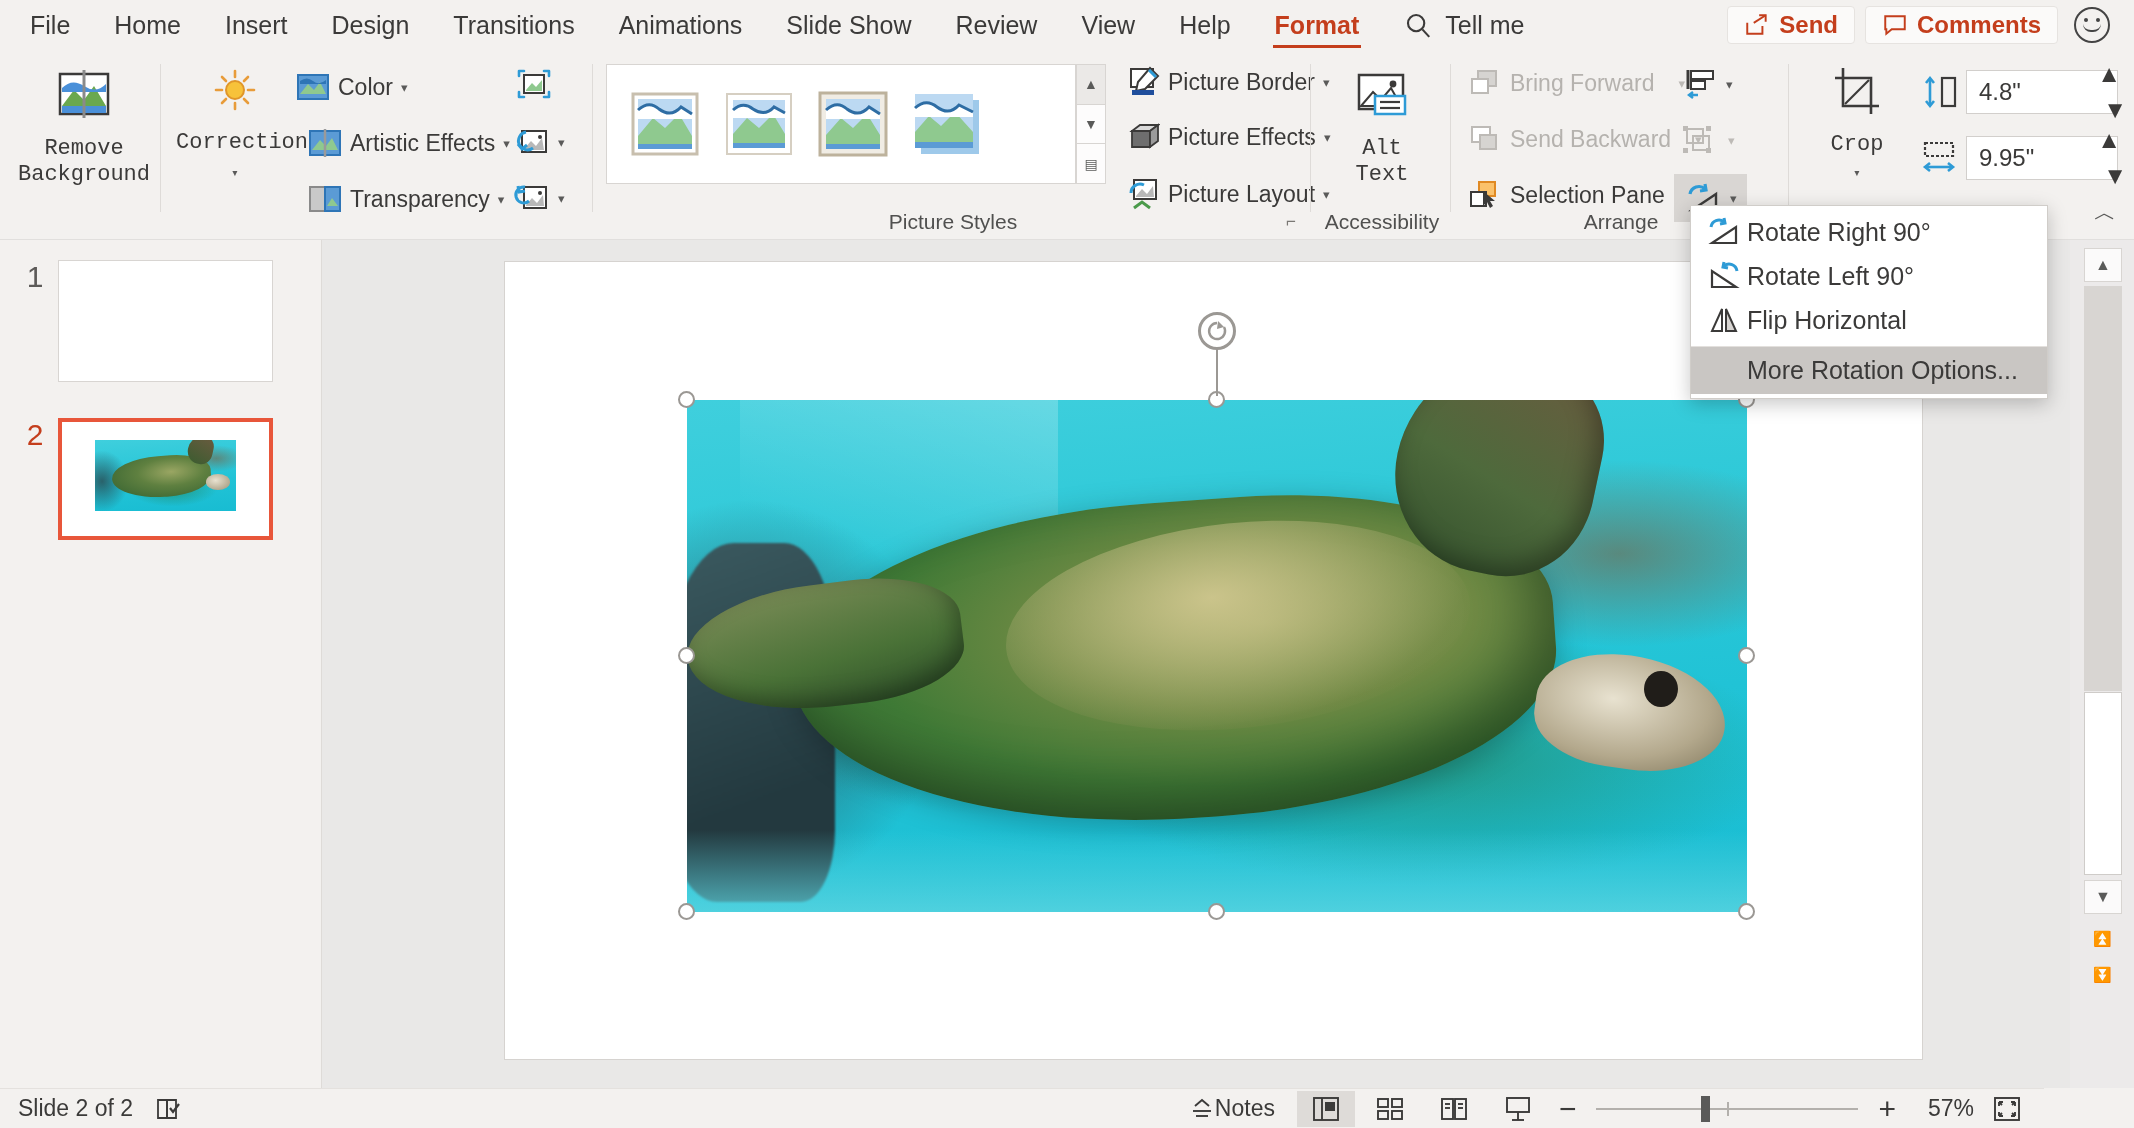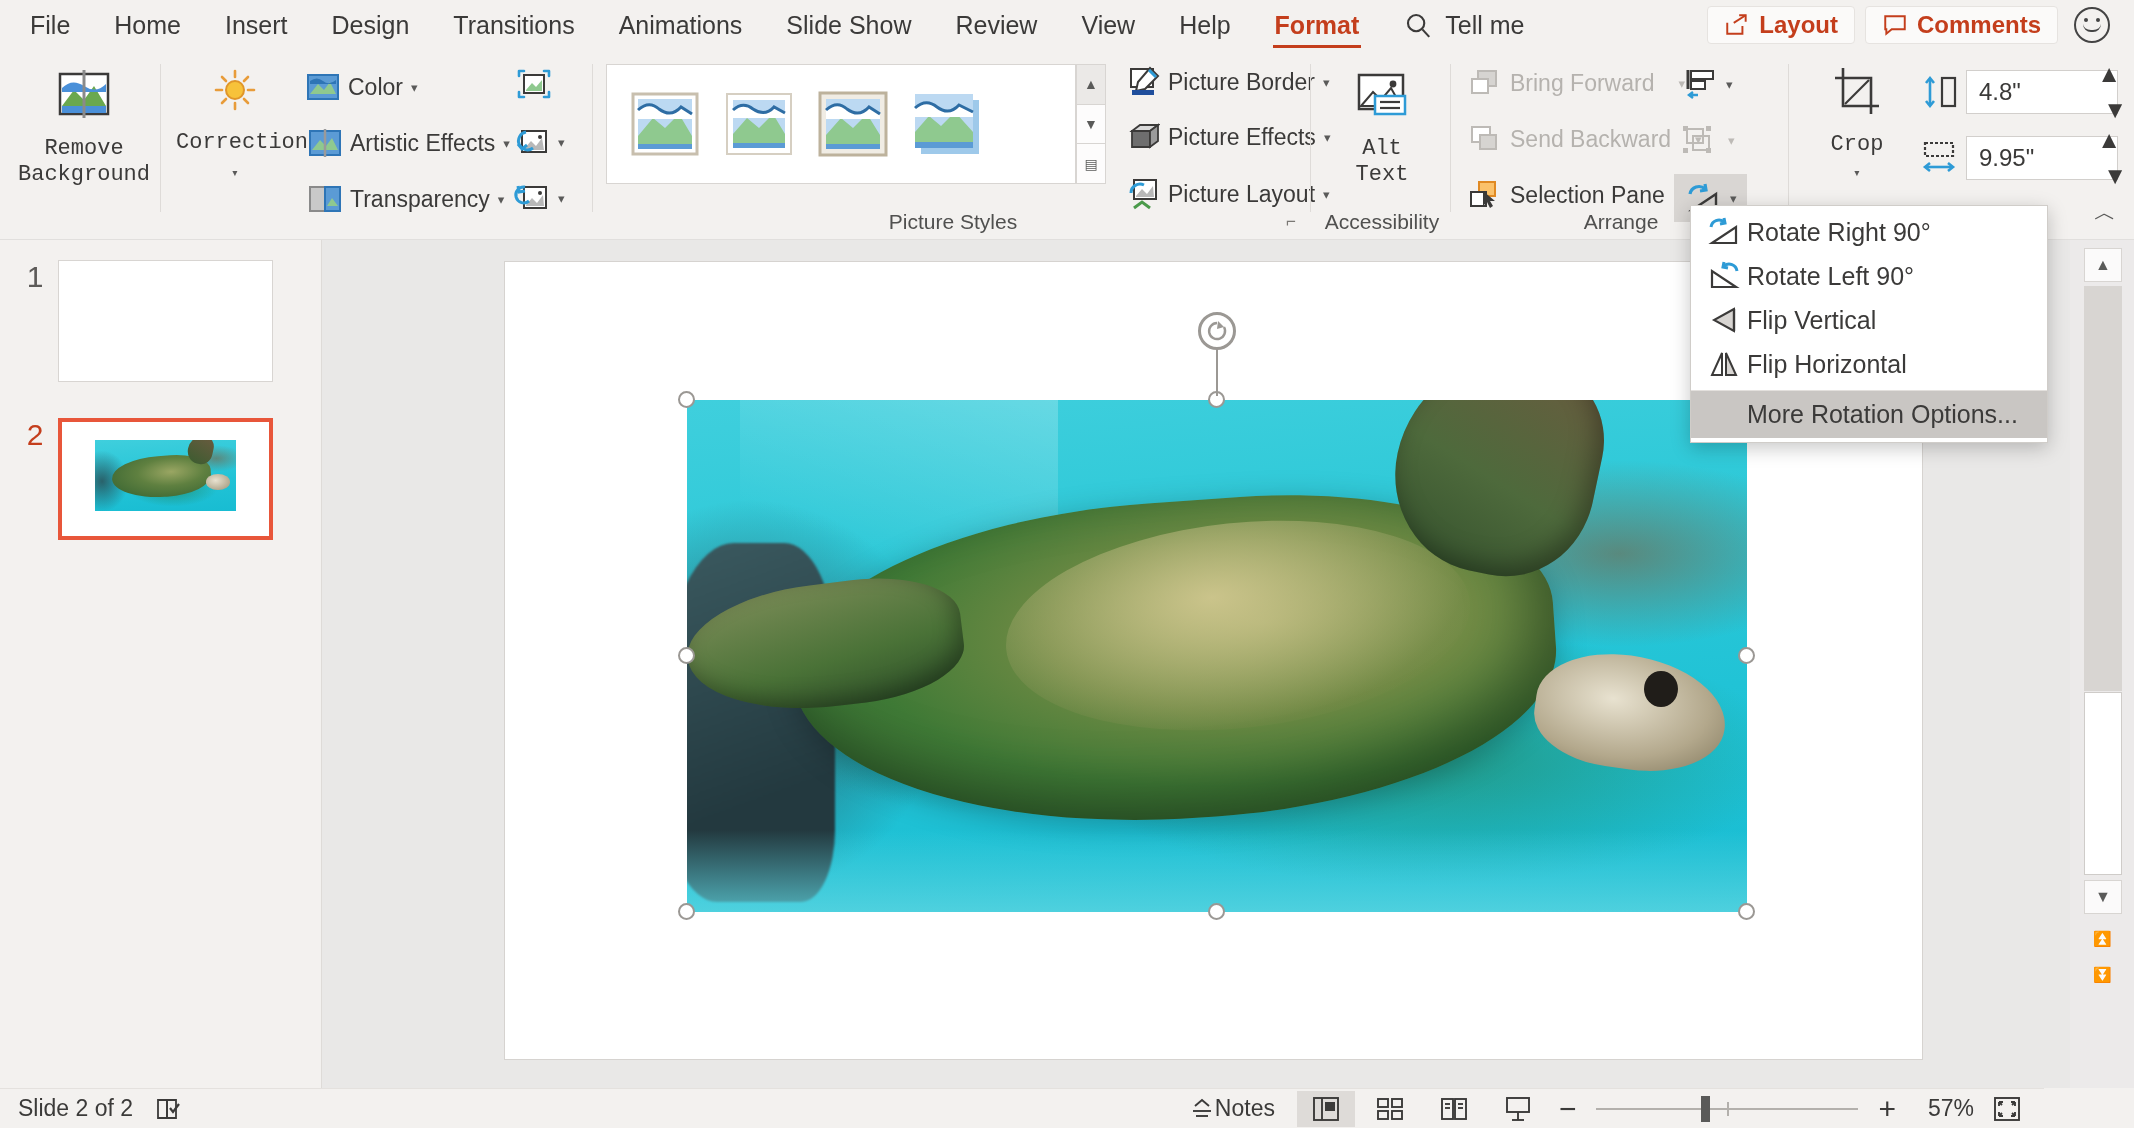--- a/index.html
+++ b/index.html
@@ -315,21 +315,21 @@
 
     <div class="tb-right">
       <div class="pillbtn">
         <span class="icon">
           <svg width="26" height="26" viewBox="0 0 24 24" fill="none" stroke="#c43e1c" stroke-width="1.8">
             <path d="M3 10v10h14V13"></path>
               <path d="M9 10 L20 3"></path>
               <path d="M14 3h6v6"></path>
           </svg>
         </span>
-        <span>Layout</span>
+        <span>Send</span>
       </div>
       <div class="pillbtn">
         <span class="icon">
           <svg width="26" height="26" viewBox="0 0 24 24" fill="none" stroke="#c43e1c" stroke-width="1.8">
             <path d="M3 4h18v12H9l-5 4v-4H3z"></path>
           </svg>
         </span>
         <span>Comments</span>
       </div>
       <div class="smiley">
@@ -370,21 +370,21 @@
                 <line x1="37" y1="33" x2="41" y2="37"></line>
               <line x1="41" y1="11" x2="37" y2="15"></line>
                 <line x1="19" y1="33" x2="15" y2="37"></line>
             </g>
           </svg>
         </span>
         <div style="margin-top:4px;">Corrections</div>
         <div class="caret" style="margin-top:10px;">▾</div>
       </div>
 
-      <div class="smallitem" style="left:306px; top:22px;">
+      <div class="smallitem" style="left:296px; top:22px;">
         <span class="icon">
           <svg width="34" height="30" viewBox="0 0 34 30">
             <rect x="2" y="3" width="30" height="24" fill="#5b9bd5" stroke="#2e75b6" stroke-width="2"></rect>
             <path d="M4 22 L12 12 L18 18 L24 10 L30 22 Z" fill="#8fc98f"></path>
             <path d="M4 9 Q11 4 17 9 Q23 14 30 8 L30 12 L4 12 Z" fill="#2e75b6"></path>
           </svg>
         </span>
         <span>Color</span>
         <span class="caret">▾</span>
       </div>
@@ -863,29 +863,20 @@
           <path d="M5 26 L29 26 L5 10 Z" stroke="#3b3a39" stroke-width="2.2"></path>
           <path d="M30 10 a8 8 0 0 0 -13 -5" stroke="#2e9bd6" stroke-width="3"></path>
           <path d="M17 1 l-1 5 l5 1" stroke="#2e9bd6" stroke-width="3"></path>
         </svg>
       </span>
       <span>Rotate Left 90°</span>
     </div>
     <div class="mitem">
       <span class="mico">
         <svg width="34" height="30" viewBox="0 0 34 30">
-          <path d="M27 4 L7 15 L27 26 Z" fill="#d8d5d2" stroke="#3b3a39" stroke-width="2"></path>
-          <path d="M27 4 L27 26" stroke="#3b3a39" stroke-width="2.4"></path>
-        </svg>
-      </span>
-      <span>Flip Vertical</span>
-    </div>
-    <div class="mitem">
-      <span class="mico">
-        <svg width="34" height="30" viewBox="0 0 34 30">
           <path d="M15 4 L5 26 L15 26 Z" fill="#ffffff" stroke="#3b3a39" stroke-width="2"></path>
           <path d="M19 4 L29 26 L19 26 Z" fill="#d8d5d2" stroke="#3b3a39" stroke-width="2"></path>
         </svg>
       </span>
       <span>Flip Horizontal</span>
     </div>
     <div class="mitem sel sep" style="height:48px;">
       <span class="mico"></span>
       <span>More Rotation Options...</span>
     </div>

